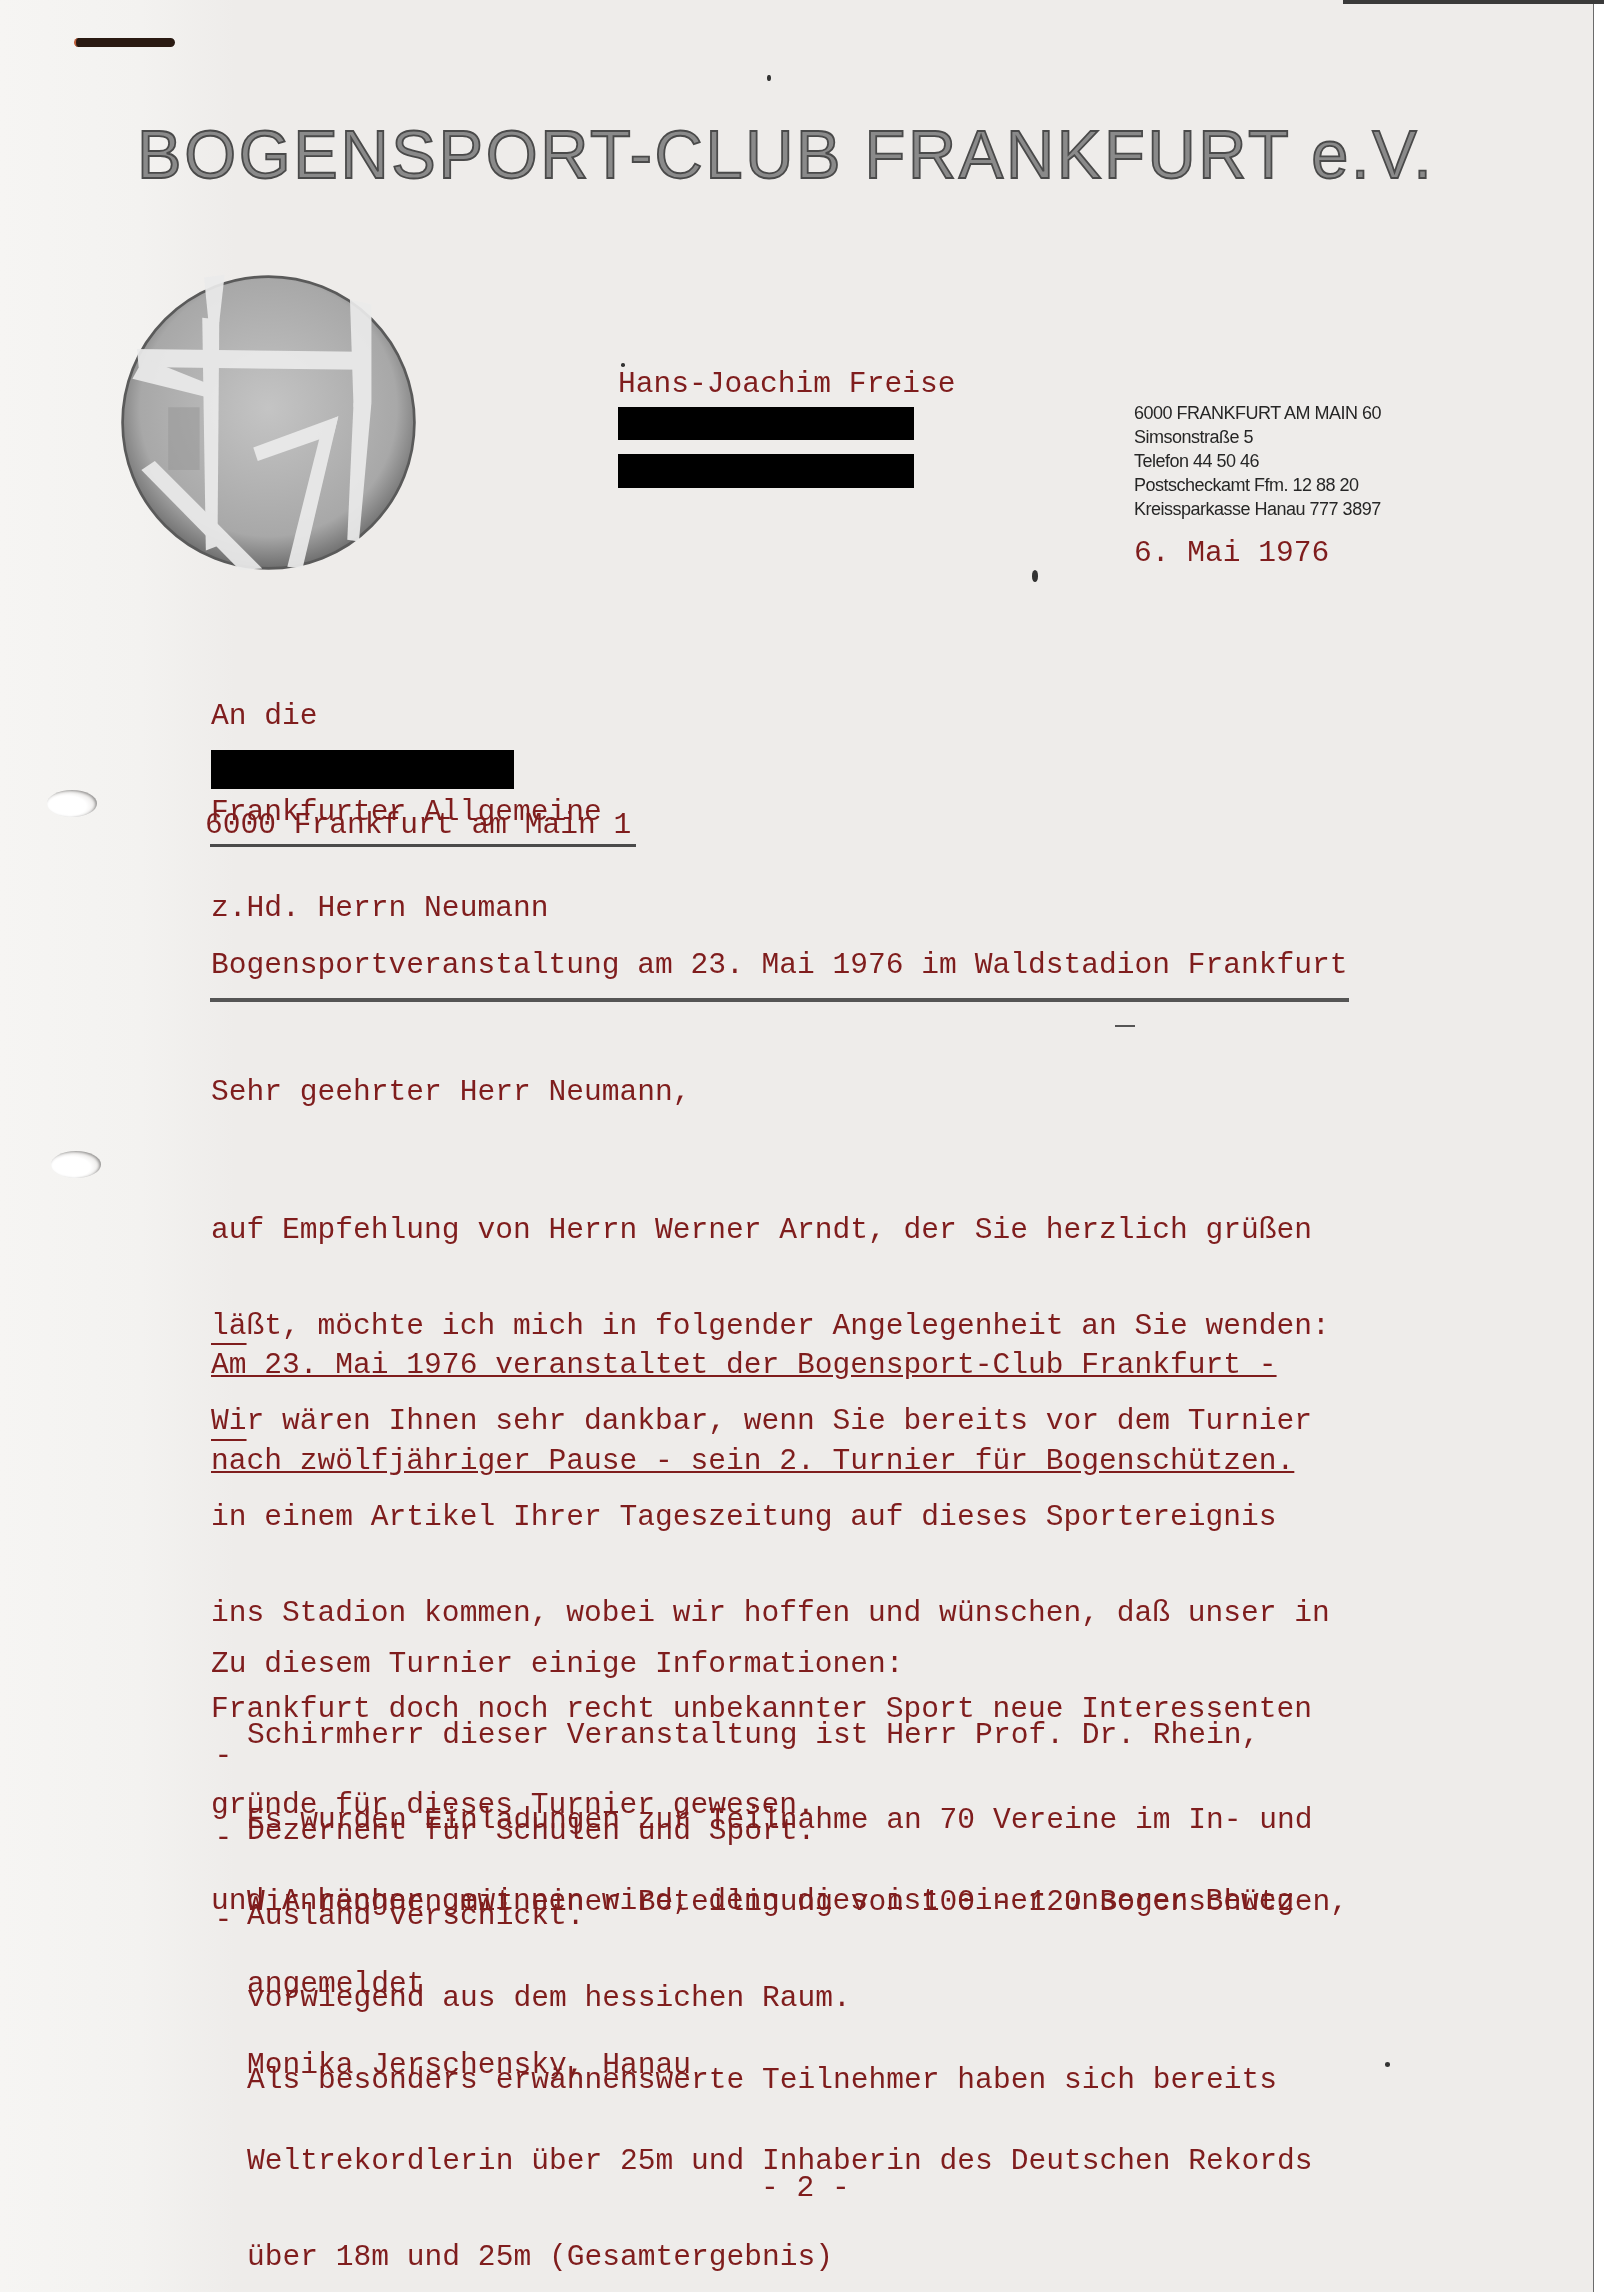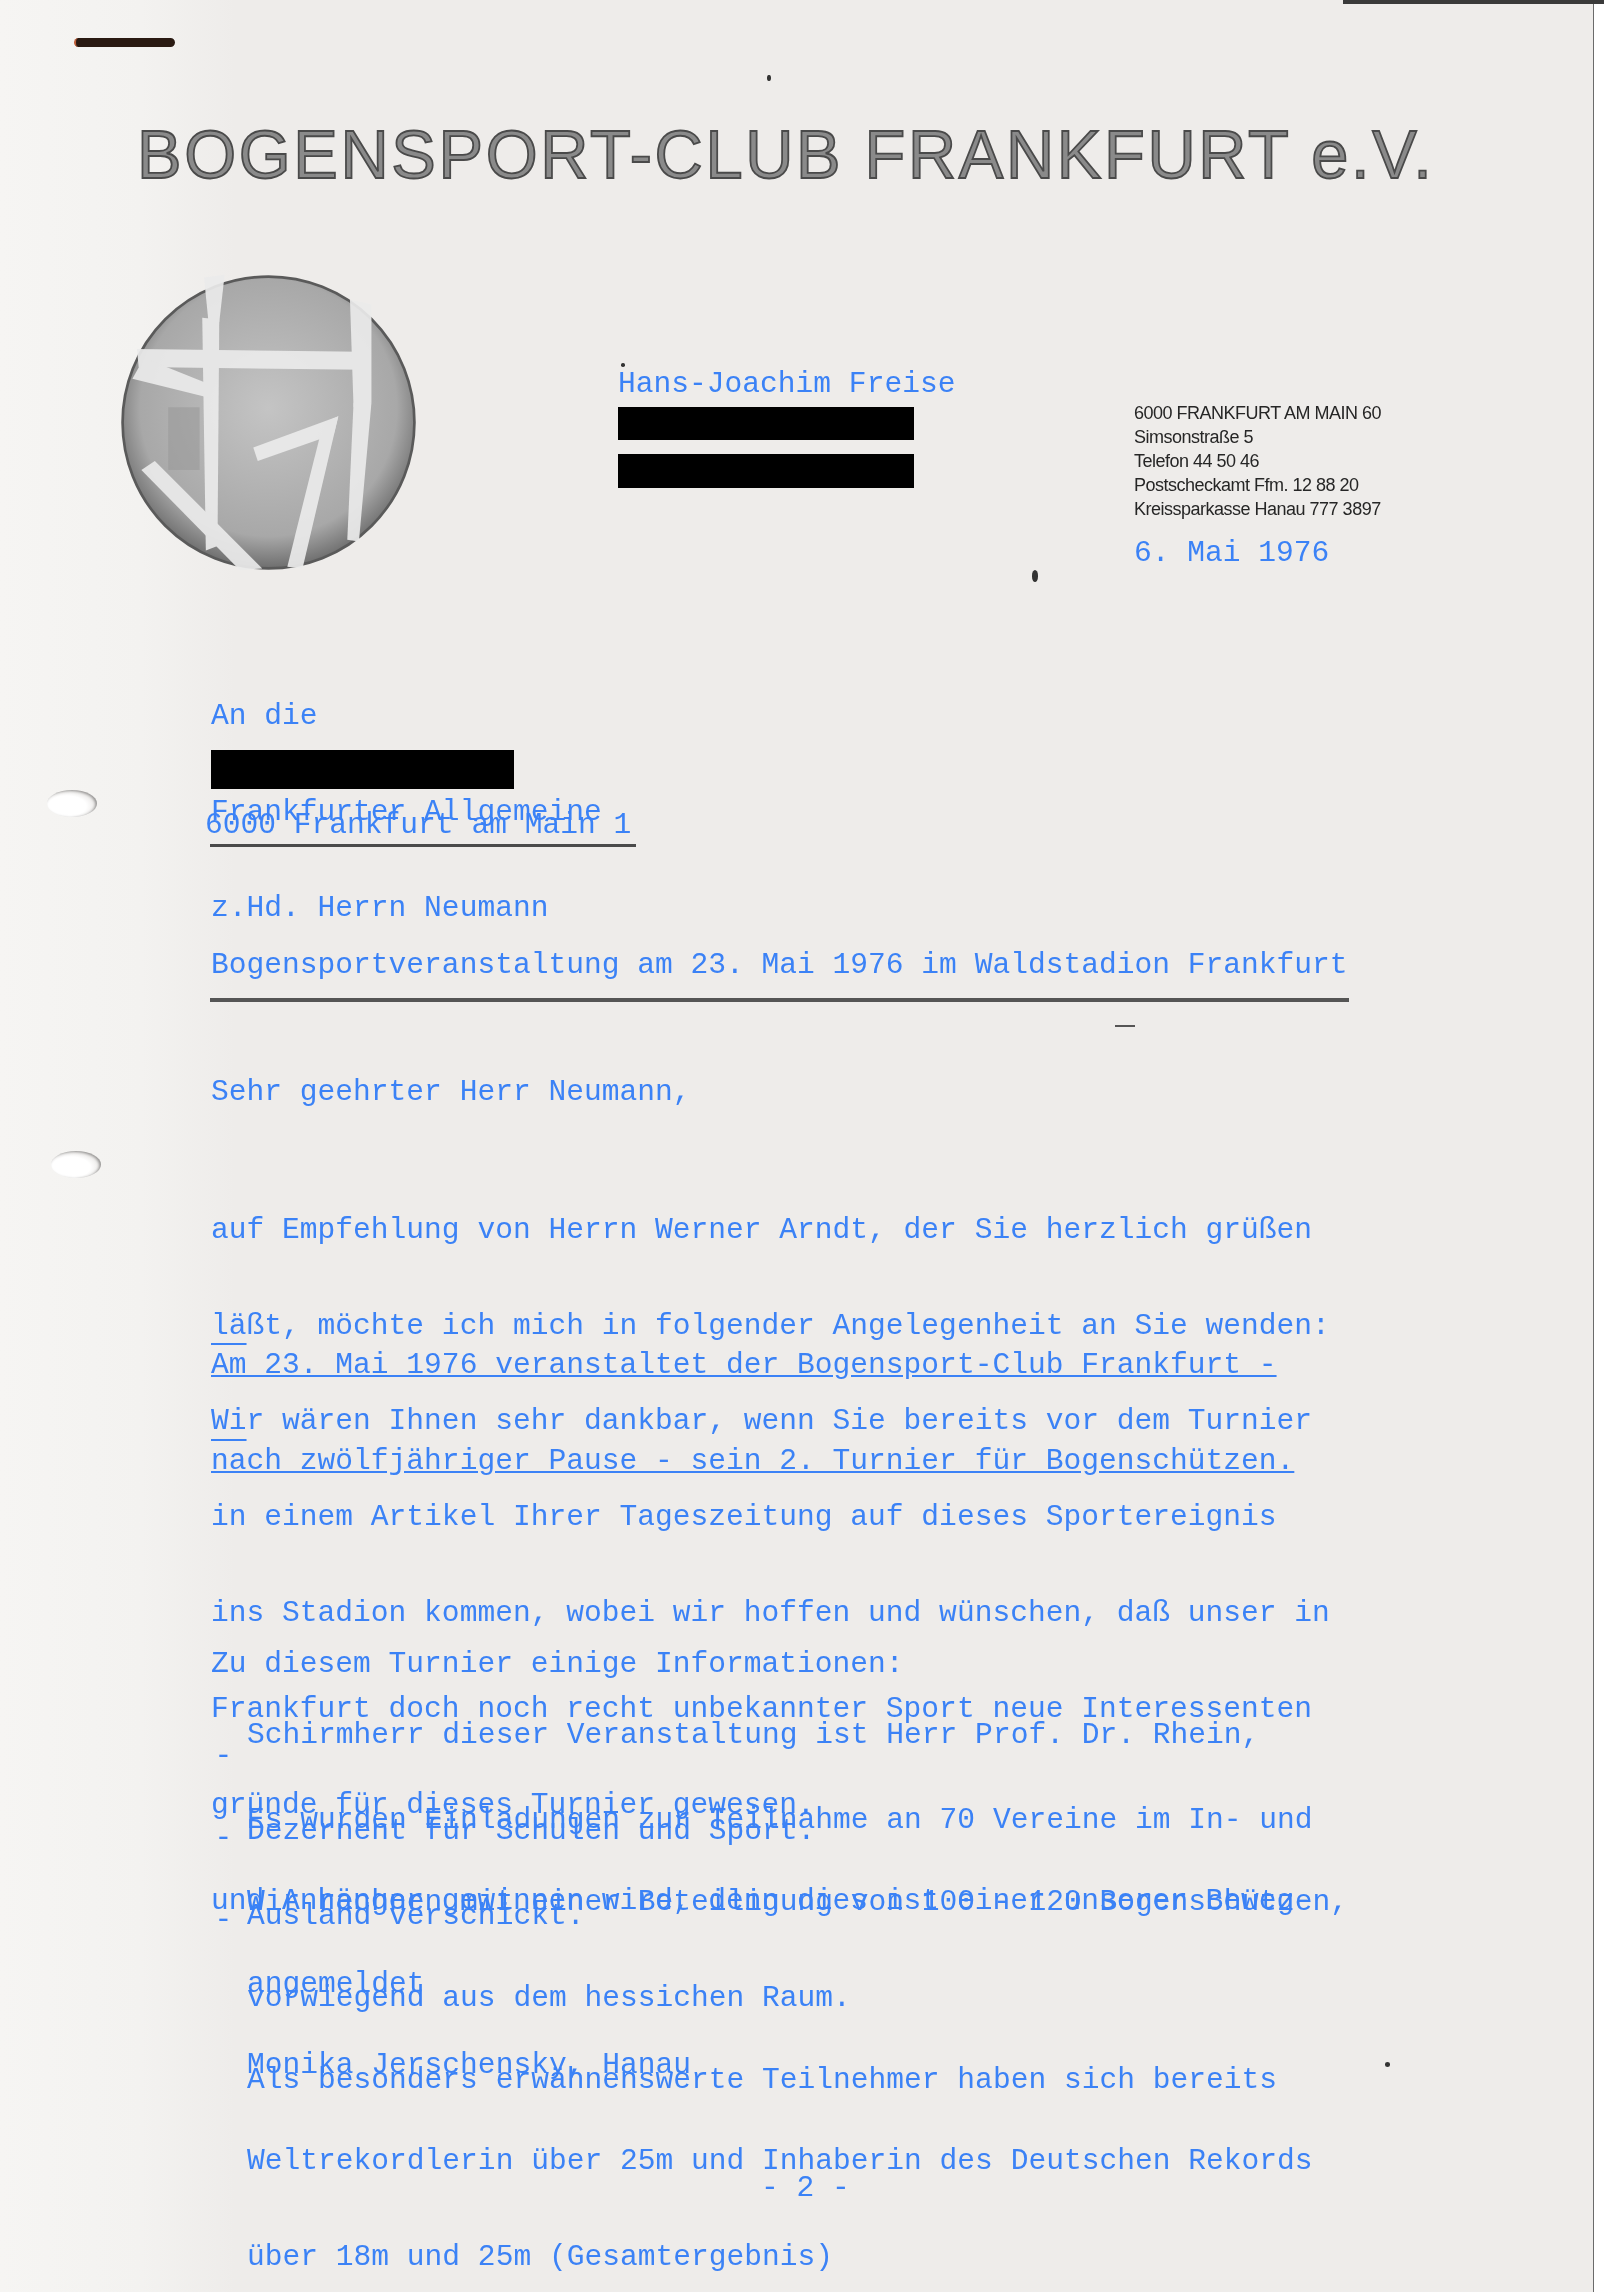--- a/index.html
+++ b/index.html
@@ -30,21 +30,21 @@
   .heading {
     position:absolute; left:137px; top:115px; width:1299px; height:81px;
     white-space:nowrap;
     font-family:"Liberation Sans", sans-serif; font-size:68px; font-weight:400;
     color:#8a8a8a;
     -webkit-text-stroke:1.8px #4a4a4a;
     letter-spacing:2.7px;
     transform-origin:left top;
   }
   .logo { position:absolute; left:119px; top:273px; width:299px; height:299px; }
-  .mono { font-family:"Liberation Mono", "DejaVu Sans Mono", monospace; font-size:29.6px; color:#3b82f6; white-space:pre; }
+  .mono { font-family:"Liberation Mono", "DejaVu Sans Mono", monospace; font-size:29.6px; color:#7f1d1d; white-space:pre; }
   .sender-name { position:absolute; left:618px; top:367px; line-height:34px; }
   .redact { position:absolute; background:#000; }
   .addr {
     position:absolute; left:1134px; top:369px;
     font-family:"Liberation Sans", sans-serif; font-size:18px; line-height:24px; color:#262626;
     letter-spacing:-0.5px;
     margin-top:32px;
   }
   .addr div { white-space:nowrap; }
   .date { position:absolute; left:1134px; top:536px; line-height:34px; }

